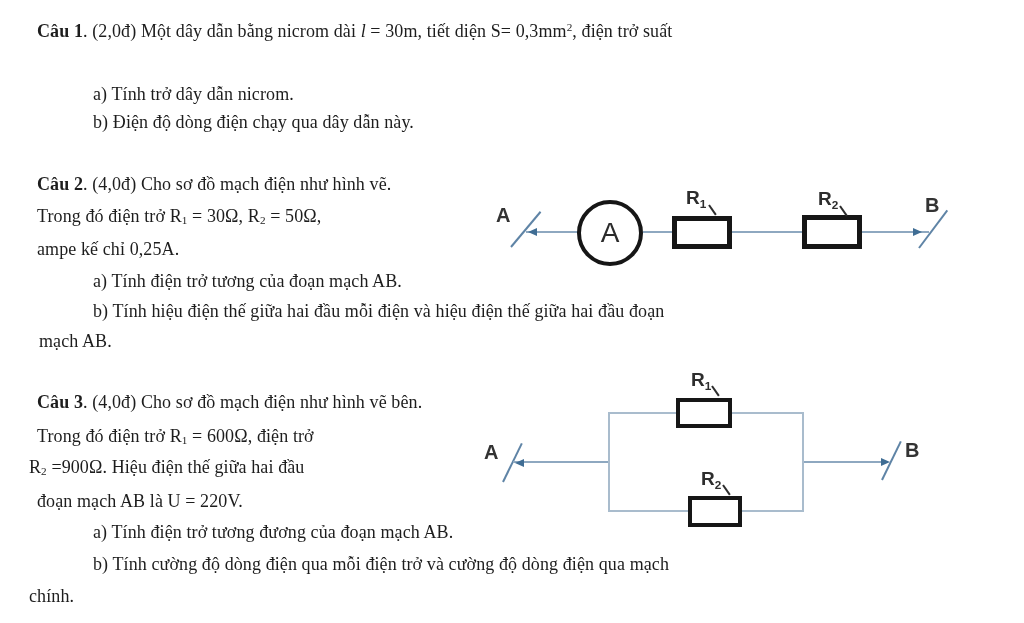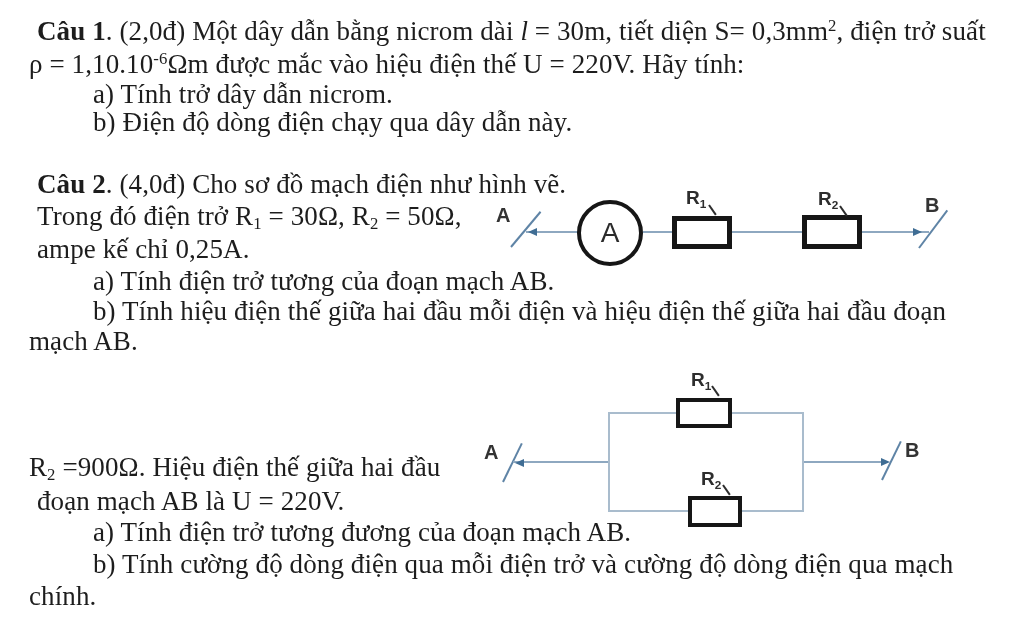--- a/index.html
+++ b/index.html
@@ -7,21 +7,21 @@
     width:1024px;height:623px;
     background:#ffffff;
     position:relative;
     overflow:hidden;
     font-family:"Liberation Serif", serif;
     color:#1d1d1d;
   }
   .page{position:absolute;inset:0;}
   .line{
     position:absolute;
-    font-size:27px;
+    font-size:18px;
     line-height:30px;
     white-space:nowrap;
     letter-spacing:0.1px;
   }
   .line b{font-weight:700;}
   .line sub{font-size:0.62em;vertical-align:-0.22em;line-height:0;}
   .line sup{font-size:0.62em;vertical-align:0.55em;line-height:0;}
   
   .wire{position:absolute;height:0;border-top:2.5px solid #8ea8c0;}
   .loop{position:absolute;border:2px solid #a9bccd;box-sizing:border-box;background:transparent;}
@@ -50,31 +50,32 @@
   .tick{position:absolute;width:12px;height:0;border-top:2px solid #2d2d2d;transform:rotate(55deg);transform-origin:0 50%;z-index:4;}
   .arrow-left{position:absolute;width:0;height:0;border-top:4px solid transparent;border-bottom:4px solid transparent;border-right:9px solid #3f6d94;z-index:2;}
   .arrow-right{position:absolute;width:0;height:0;border-top:4px solid transparent;border-bottom:4px solid transparent;border-left:9px solid #3f6d94;z-index:2;}
 </style>
 </head>
 <body>
 
 <div class="page">
 
   <div class="line" style="left:37px;top:16px"><b>Câu 1</b><span>. (2,0đ) Một dây dẫn bằng nicrom dài </span><span style="font-style: italic;">l</span><span> = 30m, tiết diện S= 0,3mm</span><sup>2</sup><span>, điện trở suất</span></div>
-  <div class="line" style="left:29px;top:49px"><span>ρ = 1,10.10</span><sup>-6</sup><span>Ωm được mắc vào hiệu điện thế U = 220V. Hãy tính:</span></div>
   <div class="line" style="left:93px;top:79px"><span>a) Tính trở dây dẫn nicrom.</span></div>
   <div class="line" style="left:93px;top:107px"><span>b) Điện độ dòng điện chạy qua dây dẫn này.</span></div>
 
   <div class="line" style="left:37px;top:169px"><b>Câu 2</b><span>. (4,0đ) Cho sơ đồ mạch điện như hình vẽ.</span></div>
   <div class="line" style="left:37px;top:201px"><span>Trong đó điện trở R</span><sub>1</sub><span> = 30Ω, R</span><sub>2</sub><span> = 50Ω,</span></div>
   <div class="line" style="left:37px;top:234px"><span>ampe kế chỉ 0,25A.</span></div>
   <div class="line" style="left:93px;top:266px"><span>a) Tính điện trở tương của đoạn mạch AB.</span></div>
   <div class="line" style="left:93px;top:296px"><span>b) Tính hiệu điện thế giữa hai đầu mỗi điện và hiệu điện thế giữa hai đầu đoạn</span></div>
-  <div class="line" style="left:29px;top:326px"><span>mạch AB.</span></div>
+  <div class="line" style="left:39px;top:326px"><span>mạch AB.</span></div>
 
+  <div class="line" style="left:37px;top:387px"><b>Câu 3</b><span>. (4,0đ) Cho sơ đồ mạch điện như hình vẽ bên.</span></div>
+  <div class="line" style="left:37px;top:421px"><span>Trong đó điện trở R</span><sub>1</sub><span> = 600Ω, điện trở</span></div>
   <div class="line" style="left:29px;top:452px"><span>R</span><sub>2</sub><span> =900Ω. Hiệu điện thế giữa hai đầu</span></div>
   <div class="line" style="left:37px;top:486px"><span>đoạn mạch AB là U = 220V.</span></div>
   <div class="line" style="left:93px;top:517px"><span>a) Tính điện trở tương đương của đoạn mạch AB.</span></div>
   <div class="line" style="left:93px;top:549px"><span>b) Tính cường độ dòng điện qua mỗi điện trở và cường độ dòng điện qua mạch</span></div>
   <div class="line" style="left:29px;top:581px"><span>chính.</span></div>
 
   <div>
     <div class="clabel" style="left:496px;top:204px">A</div>
     <div class="slash" style="left:511px;top:246px;width:46px;transform:rotate(-50deg)"></div>
     <div class="arrow-left" style="left:528px;top:228px"></div>

